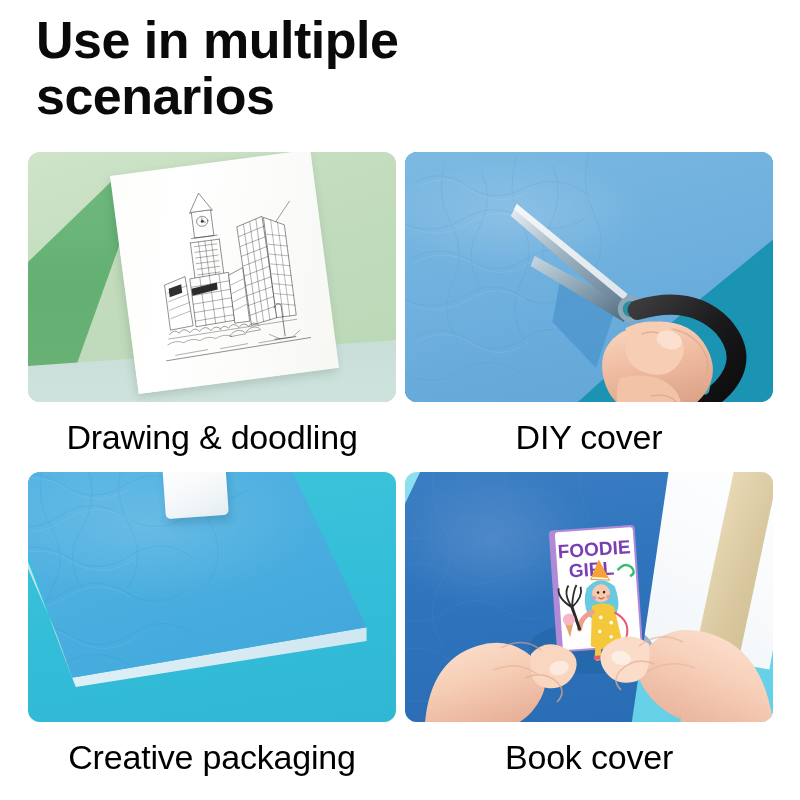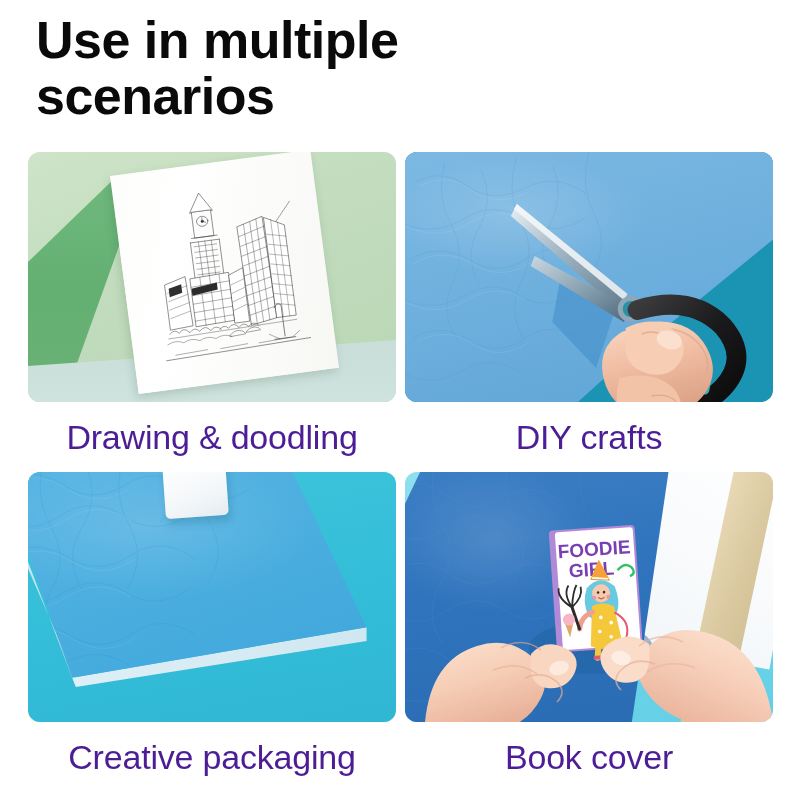--- a/index.html
+++ b/index.html
@@ -52,21 +52,21 @@
     border-radius: 12px;
     overflow: hidden;
     background: #dfe7ea;
   }
   .caption {
     display: flex;
     align-items: center;
     justify-content: center;
     font-size: 34px;
     font-weight: 400;
-    color: #4c1d95;
+    color: #000000;
     letter-spacing: -0.2px;
     white-space: nowrap;
   }
   .cap-left  { justify-content: center; }
   .cap-right { justify-content: center; }
 
   .layer { position: absolute; inset: 0; }
 
   
   .t1-bg {
@@ -359,21 +359,21 @@
         <path d="M142 152 q16 -6 26 6" fill="none" stroke="#dca98f" stroke-width="1.4" opacity="0.8"></path>
 
         <path d="M120 196 q34 -8 54 10 q14 16 2 28 q-18 16 -44 6 q-22 -10 -12 -44 Z" fill="#f3c3a8"></path>
         <path d="M152 214 q20 -4 28 10" fill="none" stroke="#d69f85" stroke-width="1.3" opacity="0.7"></path>
 
         <ellipse cx="170" cy="158" rx="13" ry="9" fill="#fbe0d0" transform="rotate(18 170 158)"></ellipse>
       </svg>
     </div>
 
     <div class="caption cap-left">Drawing &amp; doodling</div>
-    <div class="caption cap-right">DIY crafts</div>
+    <div class="caption cap-right">DIY cover</div>
 
     <div class="tile">
       <div class="layer t3-bg"></div>
       <div class="t3-book">
         <div class="t3-pages"></div>
         <div class="t3-pages2"></div>
         <div class="t3-cover">
           <svg class="tex t3-texture" viewBox="0 0 368 230" preserveAspectRatio="none">
             <g stroke="#2f8fcb" stroke-width="0.9" fill="none" opacity="0.5">
               <path d="M0 24 q34 -16 64 4 q30 20 62 0 q30 -20 62 4 q30 22 62 0"></path>

